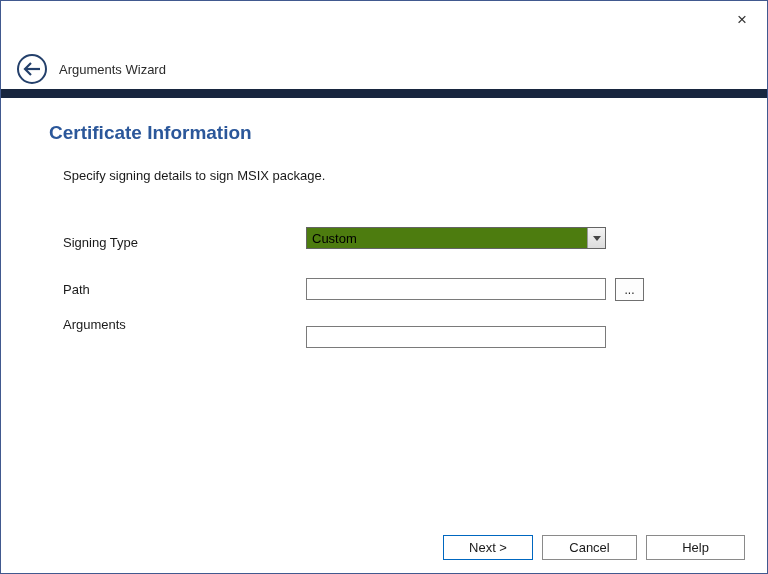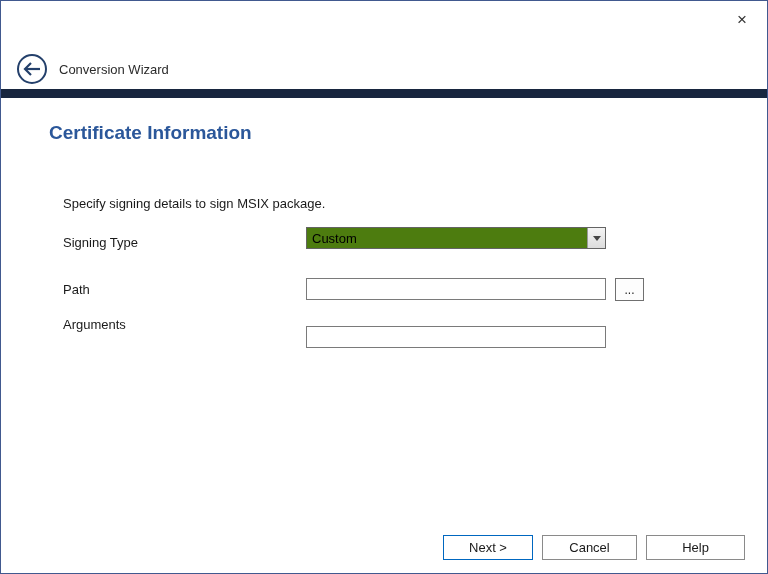--- a/index.html
+++ b/index.html
@@ -75,21 +75,20 @@
     font-weight: bold;
     font-size: 19px;
     color: #2b579a;
   }
   .description {
     position: absolute;
     top: 167px;
     left: 62px;
     font-size: 13px;
     color: #1a1a1a;
-    margin-top: 28px;
   }
   .field-label {
     position: absolute;
     left: 62px;
     font-size: 13px;
     color: #1a1a1a;
     text-align: right;
   }
   .label-signing { top: 234px; }
   .label-path { top: 281px; }
@@ -192,21 +191,21 @@
 
   <div class="header">
     <div class="back-circle">
       <span>
         <svg width="18" height="14" viewBox="0 0 18 14">
           <path d="M8 1 L2 7 L8 13" fill="none" stroke="#24406b" stroke-width="2.2"></path>
           <line x1="2.5" y1="7" x2="17" y2="7" stroke="#24406b" stroke-width="2.2"></line>
         </svg>
       </span>
     </div>
-    <span class="header-title">Conversion Wizard</span>
+    <span class="header-title">Arguments Wizard</span>
   </div>
 
   <div class="dark-bar"></div>
 
   <div class="section-title">Certificate Information</div>
 
   <div class="description">Specify signing details to sign MSIX package.</div>
 
   <div class="field-label label-signing">Signing Type</div>
 

